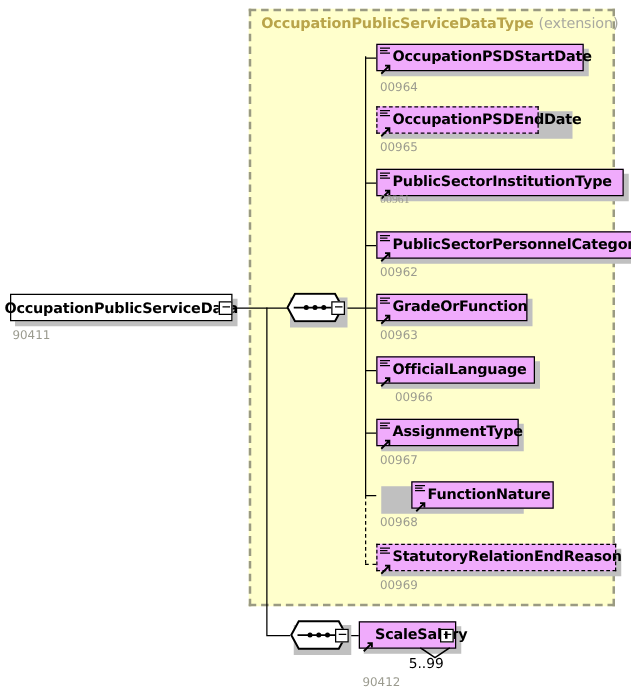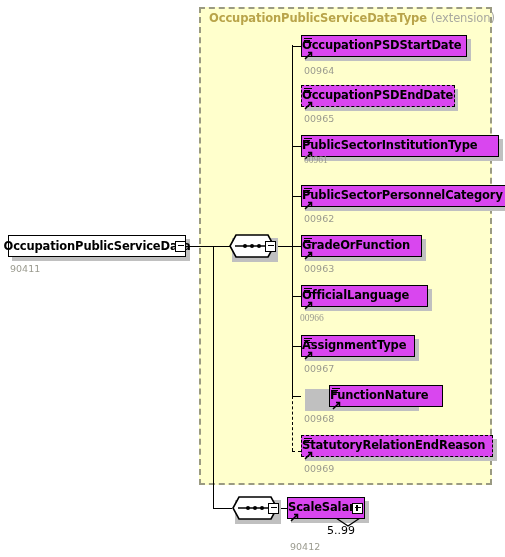--- a/index.html
+++ b/index.html
@@ -62,24 +62,25 @@
     position: absolute;
     height: 0;
     border-top: 1px dashed #000;
   }
 
   
   .elem {
     position: absolute;
     height: 22px;
     box-sizing: border-box;
-    background: #d946ef;
+    background: #f0abfc;
     border: 1.6px solid #000000;
     display: flex;
     align-items: center;
+    padding-left: 12px;
     padding-right: 7px;
     white-space: nowrap;
   }
   .elem.optional {
     border: 1.6px dashed #000000;
   }
   .elem-shadow {
     position: absolute;
     background: #c0c0c0;
     z-index: 0;
@@ -246,21 +247,21 @@
           <i></i>
           <i></i>
         </span>
         <span class="glyph-arrow"><svg width="9" height="9" viewBox="0 0 9 9">
             <path d="M1 8 L7.5 1.5 M4 1.5 L7.5 1.5 L7.5 5" stroke="#000" stroke-width="1.5" fill="none"></path>
           </svg></span>
         <span class="elem-label">OccupationPSDStartDate</span>
       </div>
       <div class="caption" style="left: 304px; top: 65px;">00964</div>
       <div class="elem-shadow" style="left: 305px; top: 89px; width: 153px; height: 22px;"></div>
-      <div class="elem optional" style="left: 301px; top: 85px; width: 154px;">
+      <div class="elem optional" style="left: 301px; top: 85px; width: 130px;">
         <span class="glyph-lines">
           <i></i>
           <i></i>
           <i></i>
         </span>
         <span class="glyph-arrow"><svg width="9" height="9" viewBox="0 0 9 9">
             <path d="M1 8 L7.5 1.5 M4 1.5 L7.5 1.5 L7.5 5" stroke="#000" stroke-width="1.5" fill="none"></path>
           </svg></span>
         <span class="elem-label">OccupationPSDEndDate</span>
       </div>
@@ -313,21 +314,21 @@
         <span class="glyph-lines">
           <i></i>
           <i></i>
           <i></i>
         </span>
         <span class="glyph-arrow"><svg width="9" height="9" viewBox="0 0 9 9">
             <path d="M1 8 L7.5 1.5 M4 1.5 L7.5 1.5 L7.5 5" stroke="#000" stroke-width="1.5" fill="none"></path>
           </svg></span>
         <span class="elem-label">OfficialLanguage</span>
       </div>
-      <div class="caption" style="left: 300px; top: 313px; font-family: Liberation Serif, serif;">00966</div>
+      <div class="caption" style="left: 316px; top: 313px;">00966</div>
       <div class="line hline" style="left: 292px; top: 346px; width: 9px;"></div>
       <div class="elem-shadow" style="left: 305px; top: 339px; width: 114px; height: 22px;"></div>
       <div class="elem" style="left: 301px; top: 335px; width: 114px;">
         <span class="glyph-lines">
           <i></i>
           <i></i>
           <i></i>
         </span>
         <span class="glyph-arrow"><svg width="9" height="9" viewBox="0 0 9 9">
             <path d="M1 8 L7.5 1.5 M4 1.5 L7.5 1.5 L7.5 5" stroke="#000" stroke-width="1.5" fill="none"></path>

